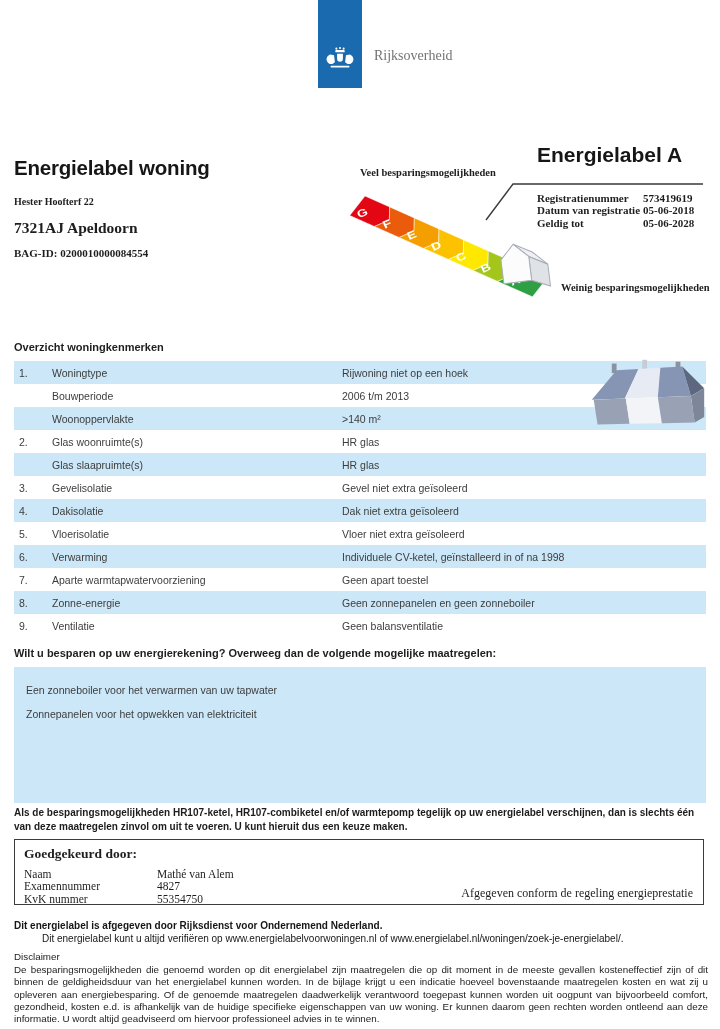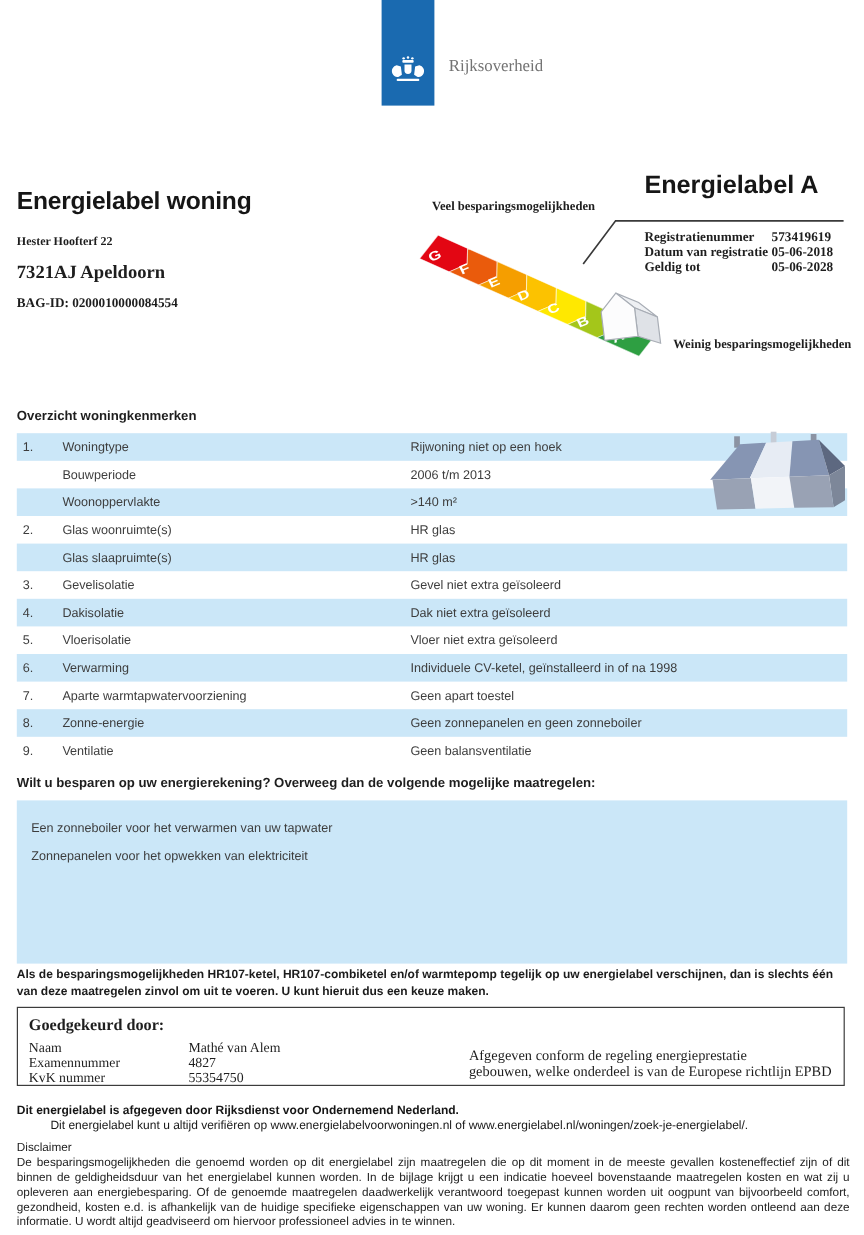--- a/index.html
+++ b/index.html
@@ -245,21 +245,20 @@
           <span>4827</span>
         </div>
 
         <div class="afield">
           <span>KvK nummer</span>
           <span>55354750</span>
         </div>
       </div>
     <div class="conform">
       <div>Afgegeven conform de regeling energieprestatie</div>
-      <div>gebouwen, welke onderdeel is van de Europese richtlijn EPBD</div>
     </div>
   </div>
 
   <div class="abs f-issued">Dit energielabel is afgegeven door Rijksdienst voor Ondernemend Nederland.</div>
   <div class="abs f-verify">Dit energielabel kunt u altijd verifiëren op www.energielabelvoorwoningen.nl of www.energielabel.nl/woningen/zoek-je-energielabel/.</div>
   <div class="abs d-title">Disclaimer</div>
   <div class="abs d-body">De besparingsmogelijkheden die genoemd worden op dit energielabel zijn maatregelen die op dit moment in de meeste gevallen kosteneffectief zijn of dit binnen de geldigheidsduur van het energielabel kunnen worden. In de bijlage krijgt u een indicatie hoeveel bovenstaande maatregelen kosten en wat zij u opleveren aan energiebesparing. Of de genoemde maatregelen daadwerkelijk verantwoord toegepast kunnen worden uit oogpunt van bijvoorbeeld comfort, gezondheid, kosten e.d. is afhankelijk van de huidige specifieke eigenschappen van uw woning. Er kunnen daarom geen rechten worden ontleend aan deze informatie. U wordt altijd geadviseerd om hiervoor professioneel advies in te winnen.</div>
 
 </div>
 

